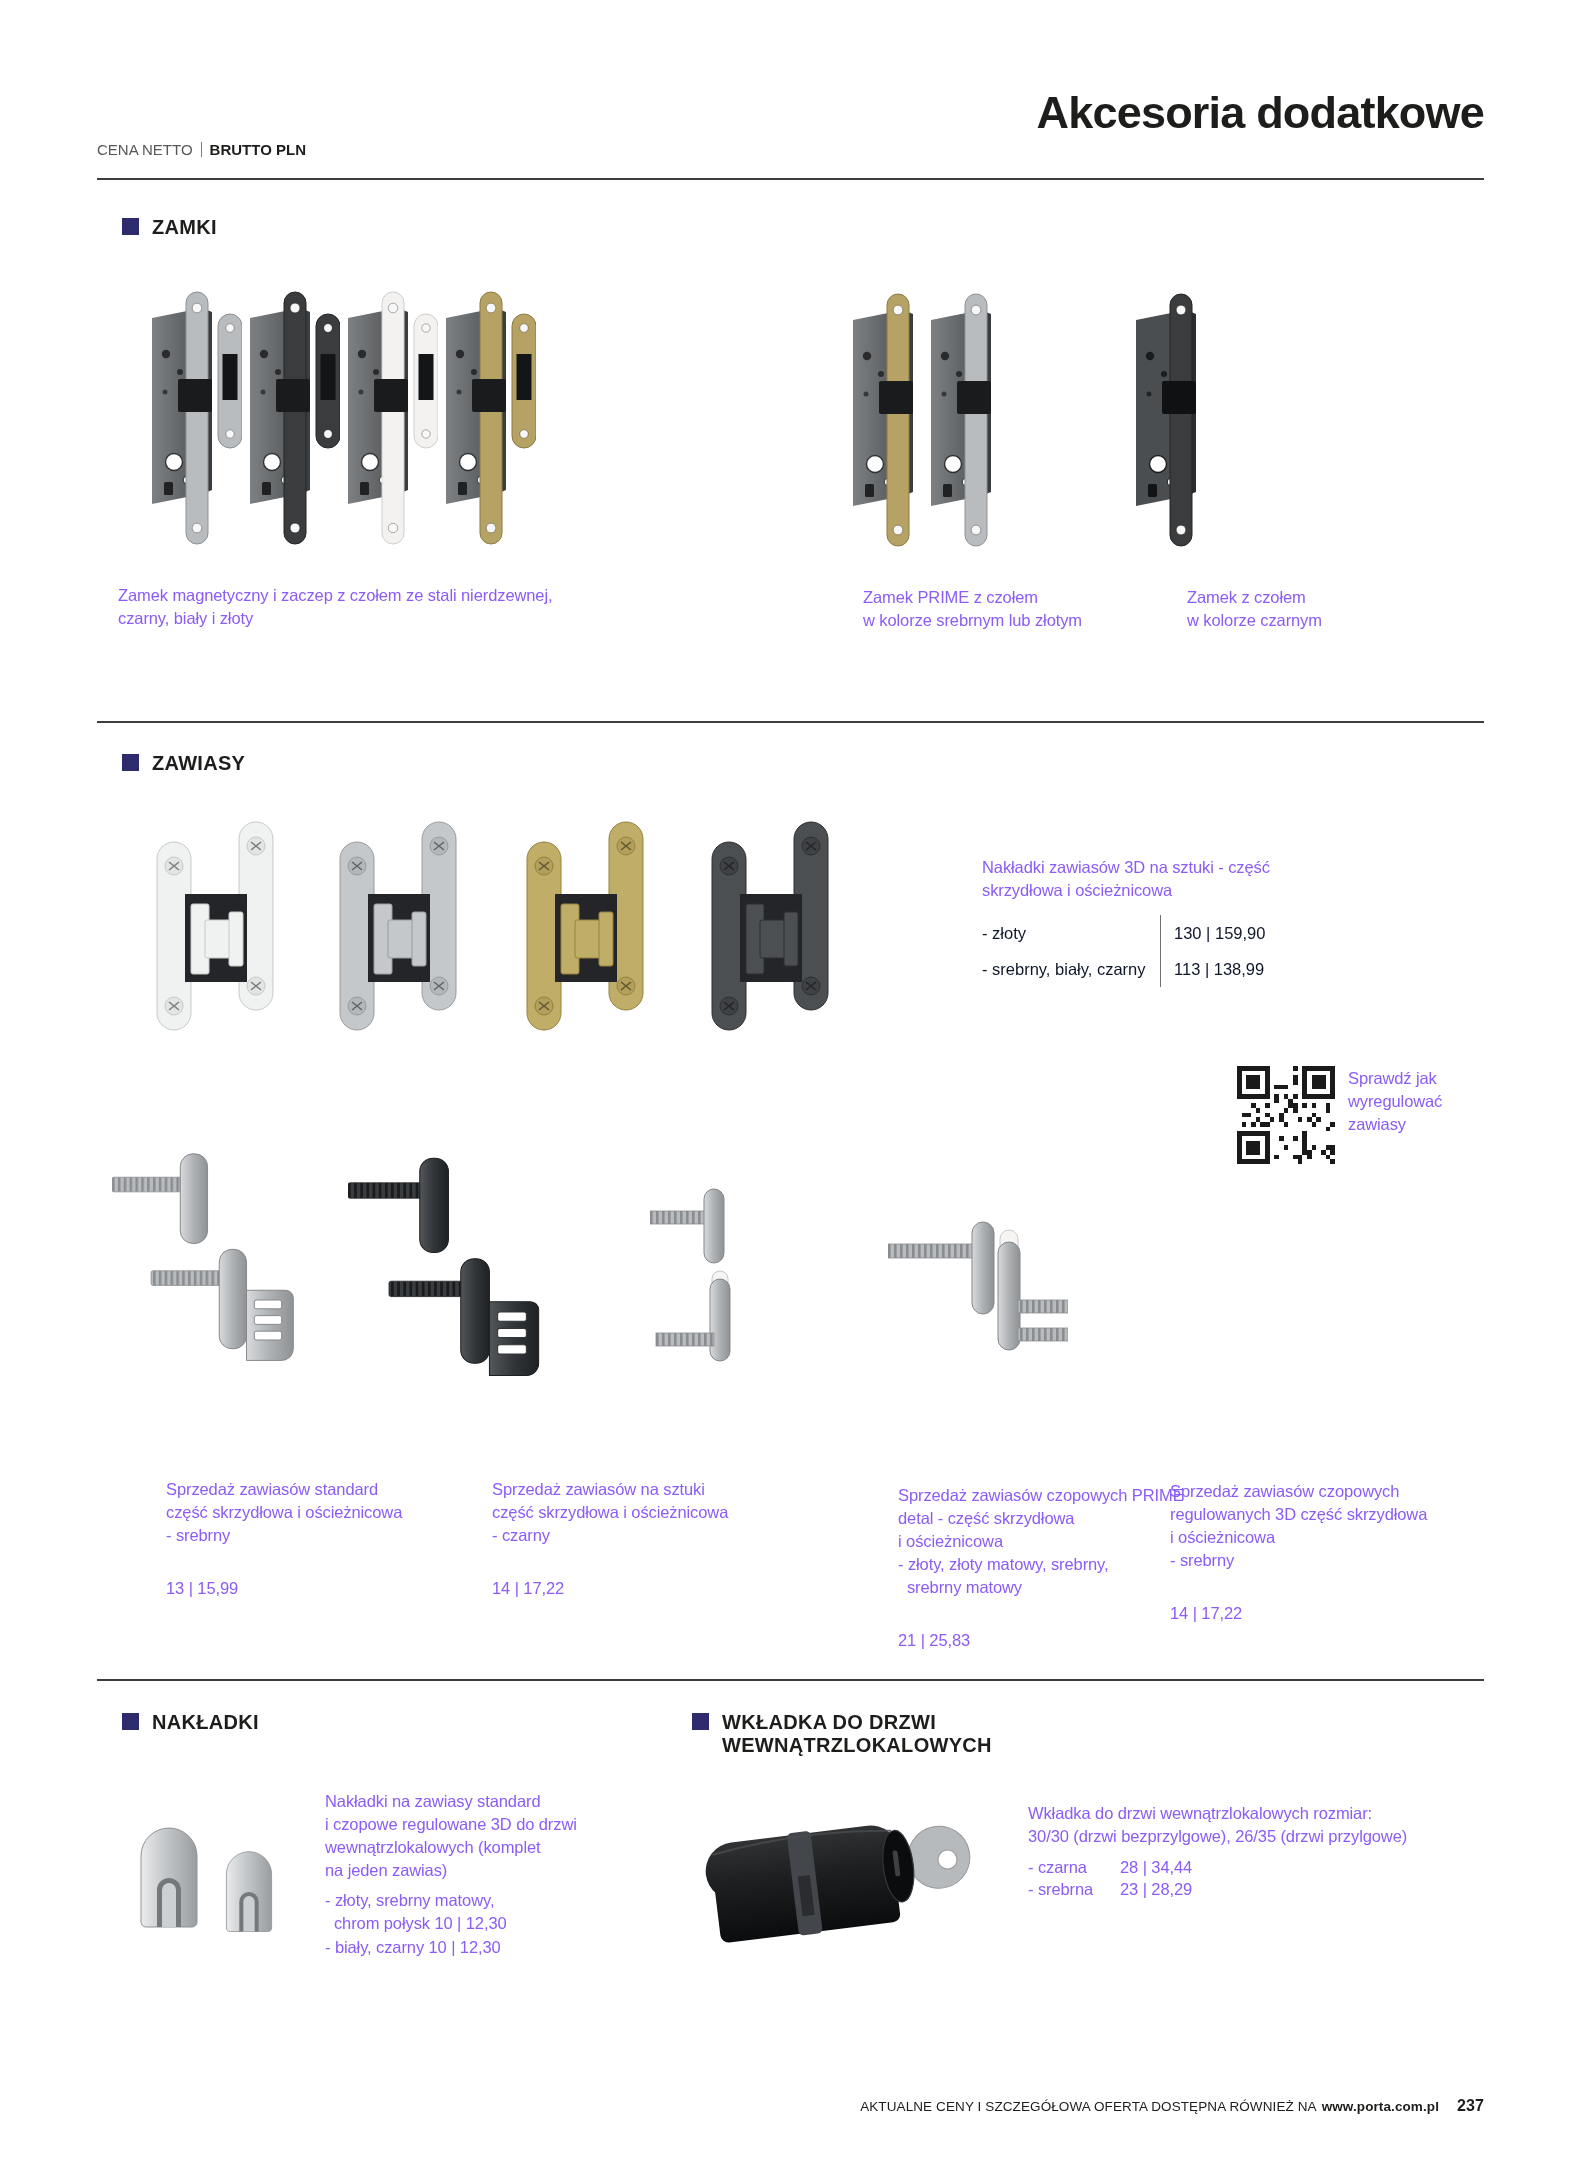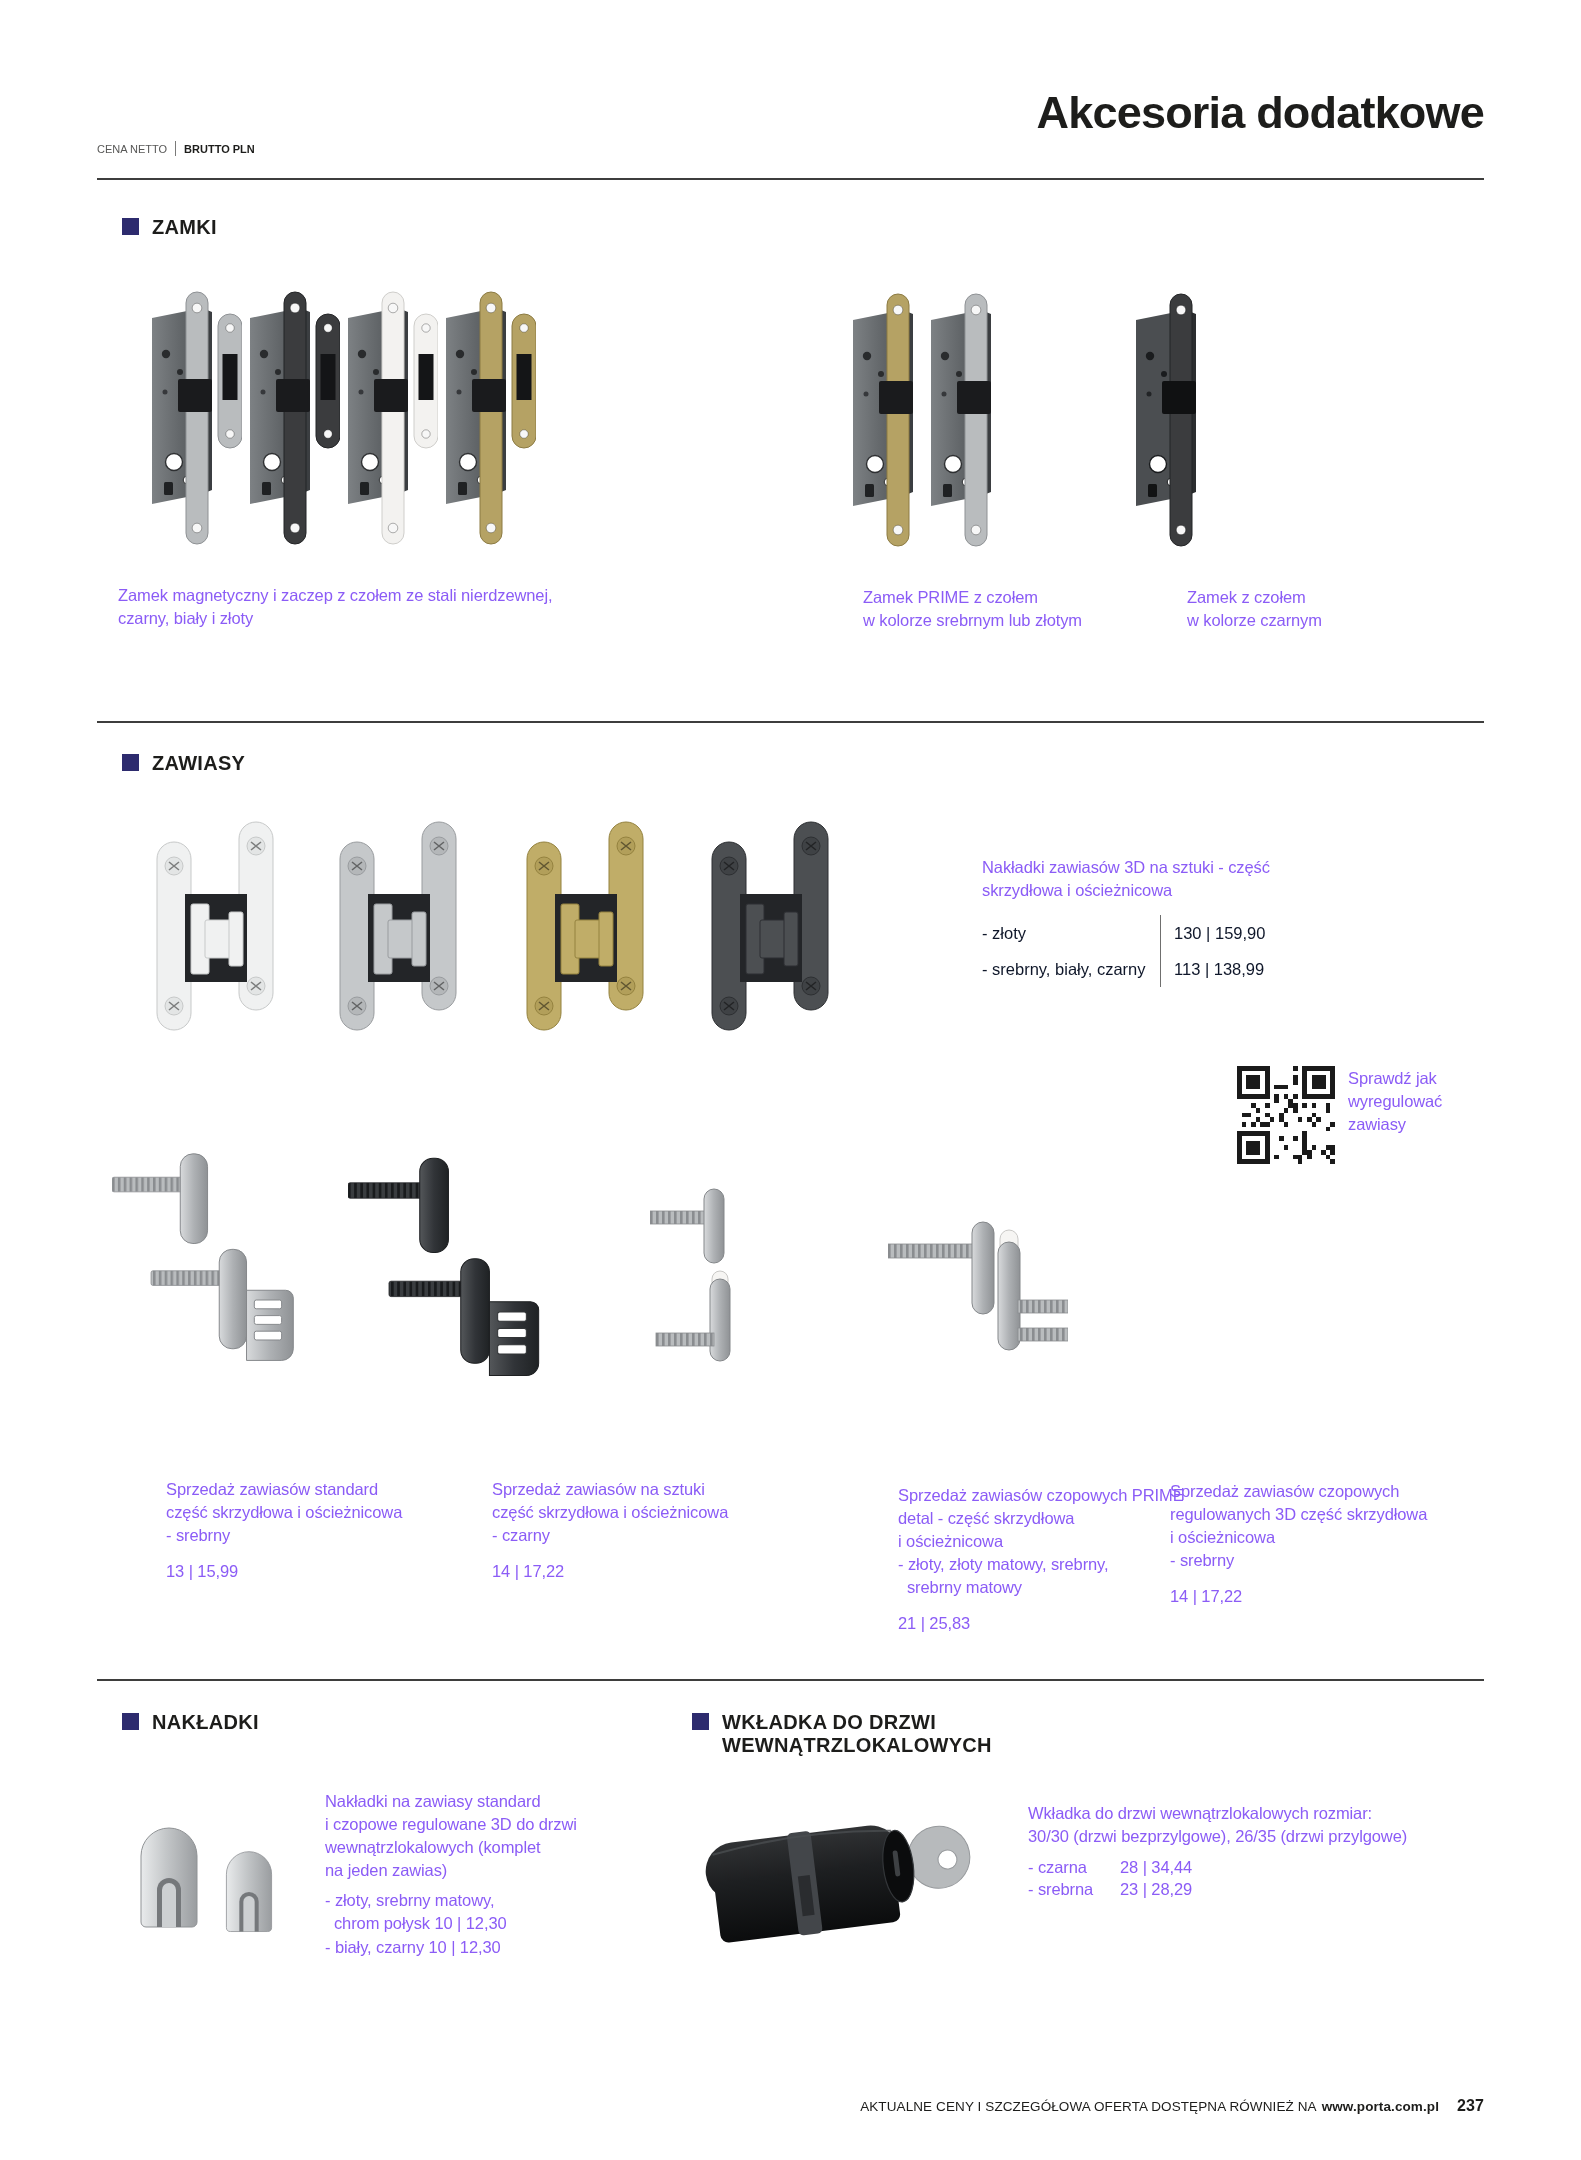--- a/index.html
+++ b/index.html
@@ -6,21 +6,21 @@
   html,body{background:#ffffff}
   #page{position:relative;width:1581px;height:2160px;background:#fff;overflow:hidden;
         font-family:"Liberation Sans",sans-serif;color:#575756}
   .abs{position:absolute}
   .pre{white-space:pre-line}
   .body-text{font-size:16.5px;line-height:1.4;letter-spacing:-0.1px;color:#8b5cf6}
   .rule{position:absolute;left:97px;width:1387px;height:2px;background:#3e3e3d}
   #rule1{top:178px}#rule2{top:721px}#rule3{top:1679px}
 
   
-  #price-note{position:absolute;left:97px;top:141px;font-size:11px;color:#575756;display:flex;align-items:center}
+  #price-note{position:absolute;left:97px;top:141px;font-size:15px;color:#575756;display:flex;align-items:center}
   #price-note .sep{display:inline-block;width:0;height:15px;border-left:1.5px solid #7a7a79;margin:0 8px}
   #price-note .gross{font-weight:bold;color:#1d1d1b}
   #page-title{position:absolute;right:97px;top:90px;font-size:45px;font-weight:bold;color:#1d1d1b;
               letter-spacing:-0.8px;line-height:1;}
 
   
   .sec{position:absolute;display:flex;align-items:flex-start;gap:13px}
   .sec .sq{width:17px;height:17px;background:#2d2b6e;margin-top:2px;flex:none}
   .sec .lbl{font-size:20px;font-weight:bold;color:#1d1d1b;letter-spacing:0.3px;line-height:1.15}
   #sec-zamki{left:122px;top:216px}
@@ -58,21 +58,21 @@
 
   #qr{position:absolute;left:1237px;top:1066px;width:98px;height:98px}
   #qr-cap{left:1348px;top:1067px}
 
   
   .dh{position:absolute}
   #dh1{left:112px;top:1148px}#dh2{left:348px;top:1152px}#dh3{left:650px;top:1183px}#dh4{left:888px;top:1216px}
 
   
   .prod{position:absolute}
-  .prod .price{margin-top:13px}
+  .prod .price{margin-top:30px}
   #p1{left:166px;top:1478px}#p2{left:492px;top:1478px}#p3{left:898px;top:1484px}#p4{left:1170px;top:1480px}
 
   
   .capimg{position:absolute}
   #cap1{left:138px;top:1826px}#cap2{left:224px;top:1850px}
   #nak-text{left:325px;top:1790px}
   #nak-text .opts{margin-top:7px}
   #cylkey{position:absolute;left:693px;top:1796px}
   #wk-text{left:1028px;top:1802px}
   #wk-rows{margin-top:8px}

